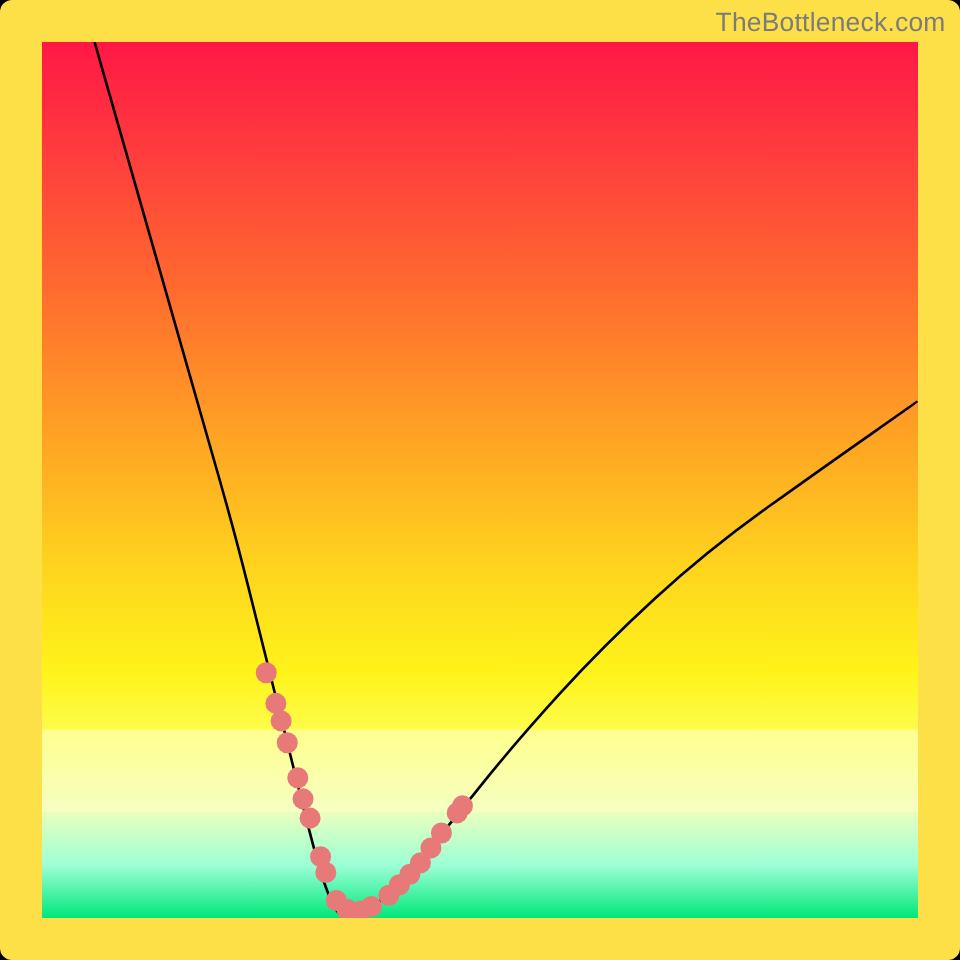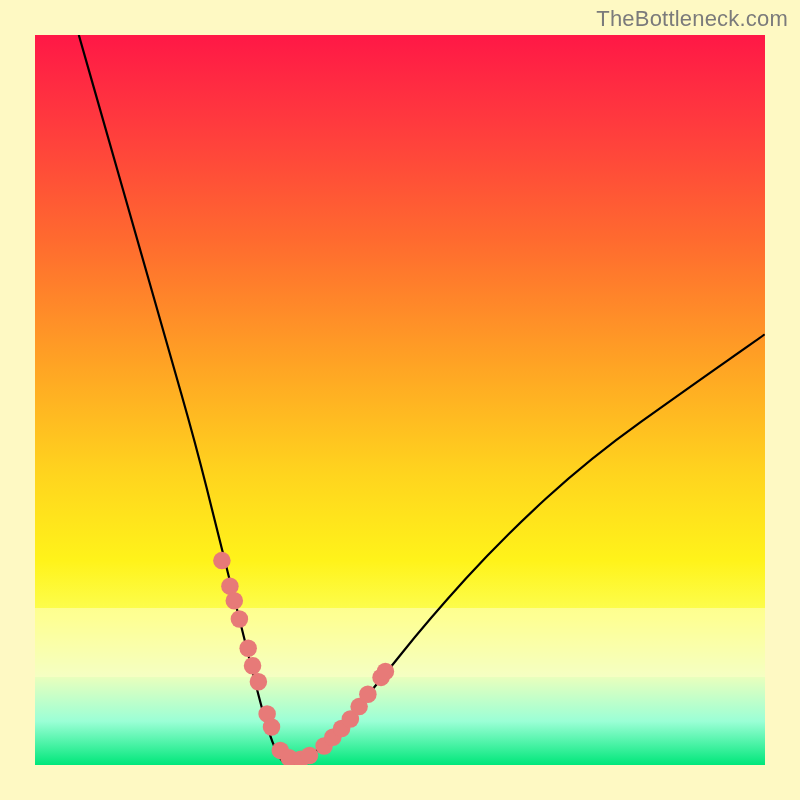--- a/index.html
+++ b/index.html
@@ -10,21 +10,22 @@
     background: #000;
     overflow: hidden;
     font-family: Arial, Helvetica, sans-serif;
   }
   .frame {
     position: absolute;
     left: 0;
     top: 0;
     width: 800px;
     height: 800px;
-    background: #fef9c3;
+    background: #fde047;
+    border-radius: 10px;
   }
   .plot {
     position: absolute;
     left: 35px;
     top: 35px;
     width: 730px;
     height: 730px;
     background: linear-gradient(to bottom,
       #ff1846 0%,
       #ff3a3e 12%,

